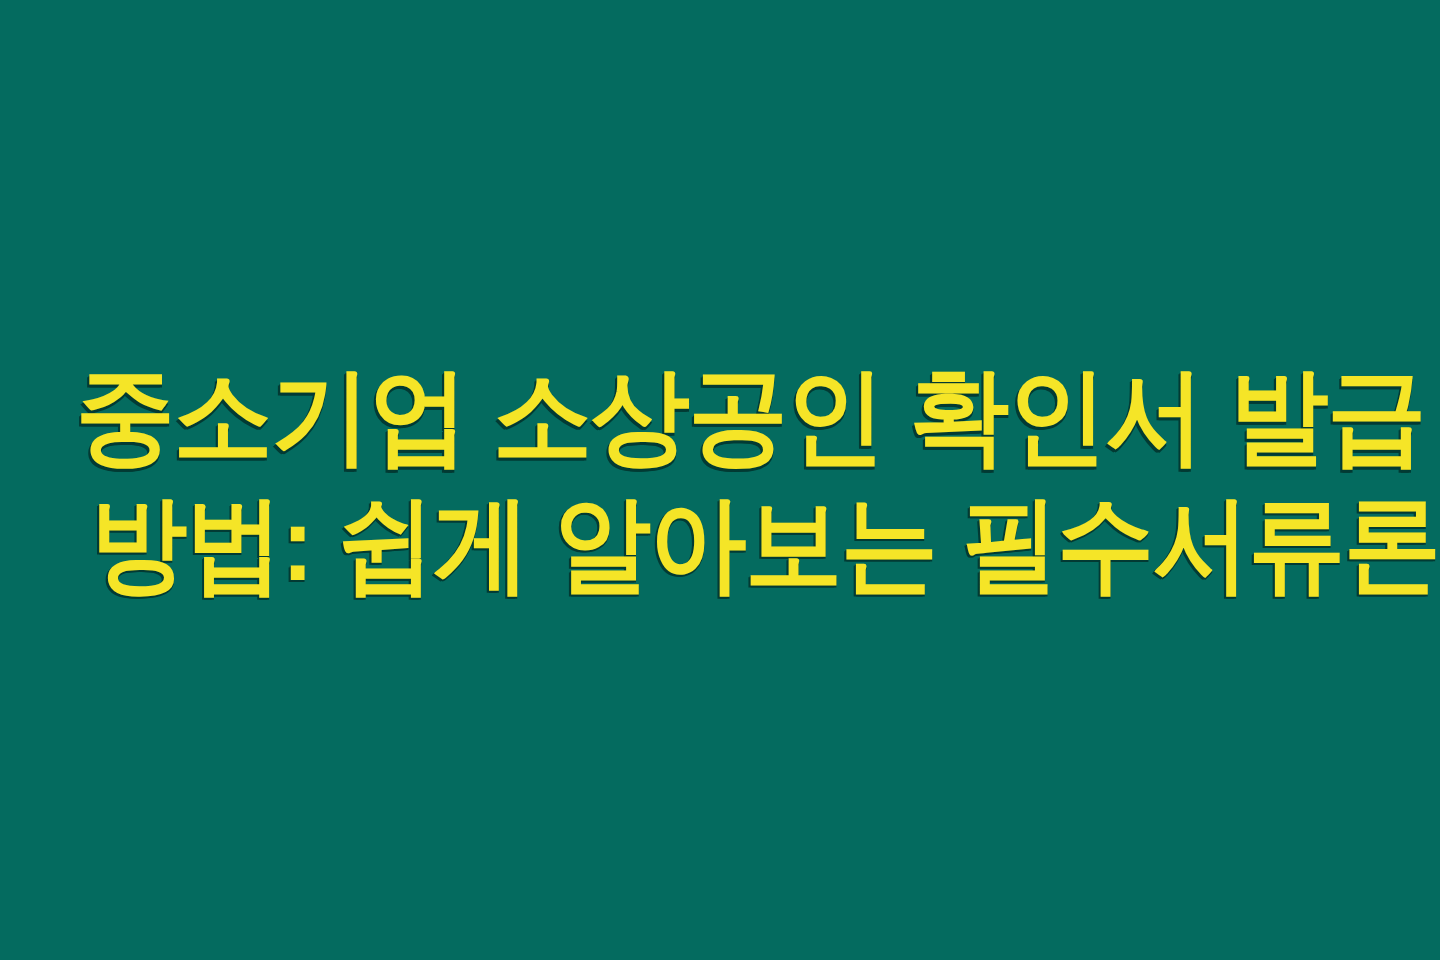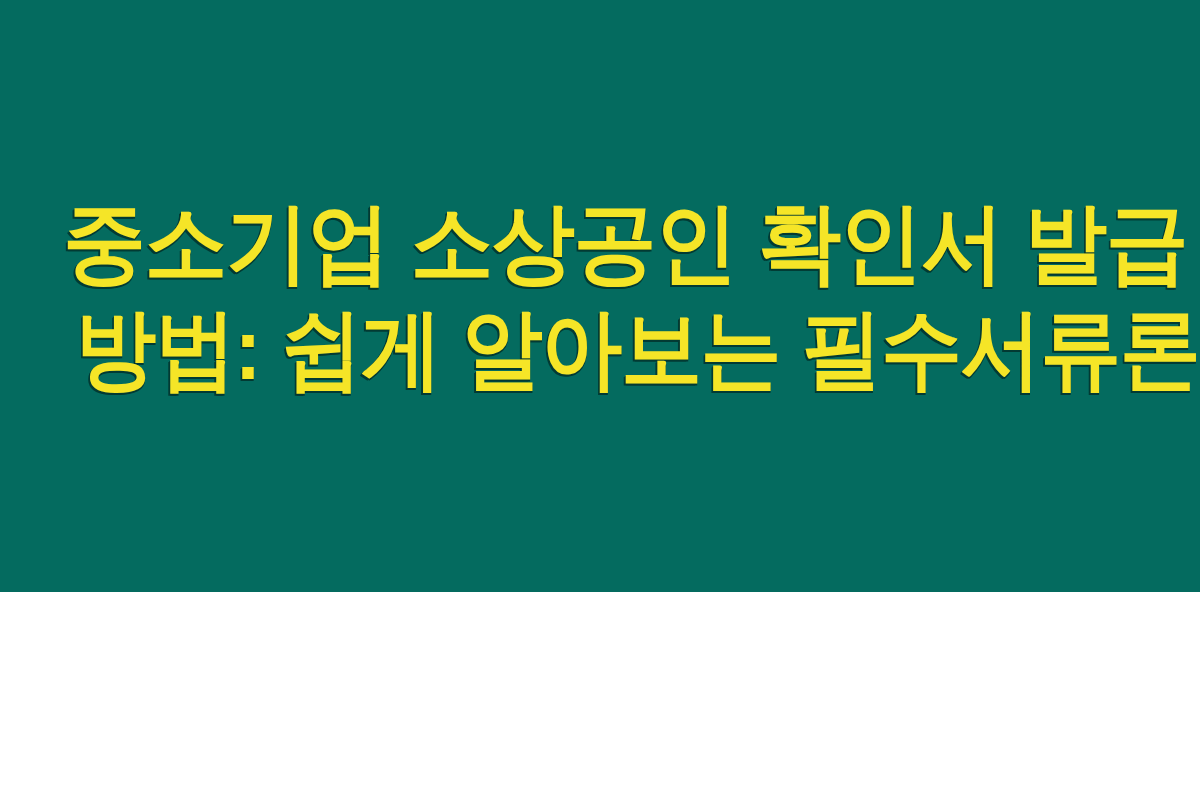--- a/index.html
+++ b/index.html
@@ -12,21 +12,21 @@
     width: 1200px;
     height: 800px;
     overflow: hidden;
     font-family: "Liberation Sans", "DejaVu Sans", sans-serif;
   }
 
   #thumbnail-card {
     position: relative;
     box-sizing: border-box;
     width: 1200px;
-    height: 592px;
+    height: 800px;
     background-color: #046b5f;
     display: flex;
     flex-direction: column;
     align-items: center;
     justify-content: center;
   }
 
   #title-block {
     width: 1200px;
     display: flex;

